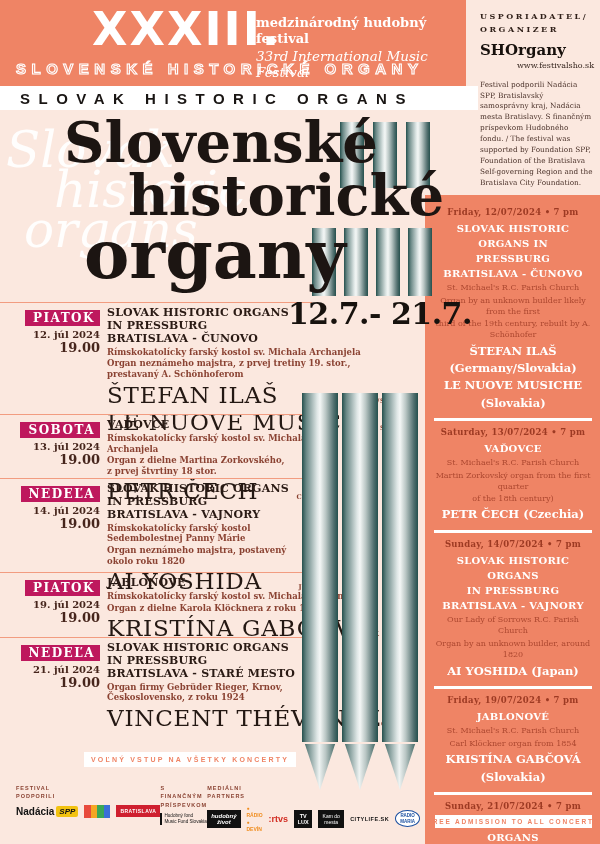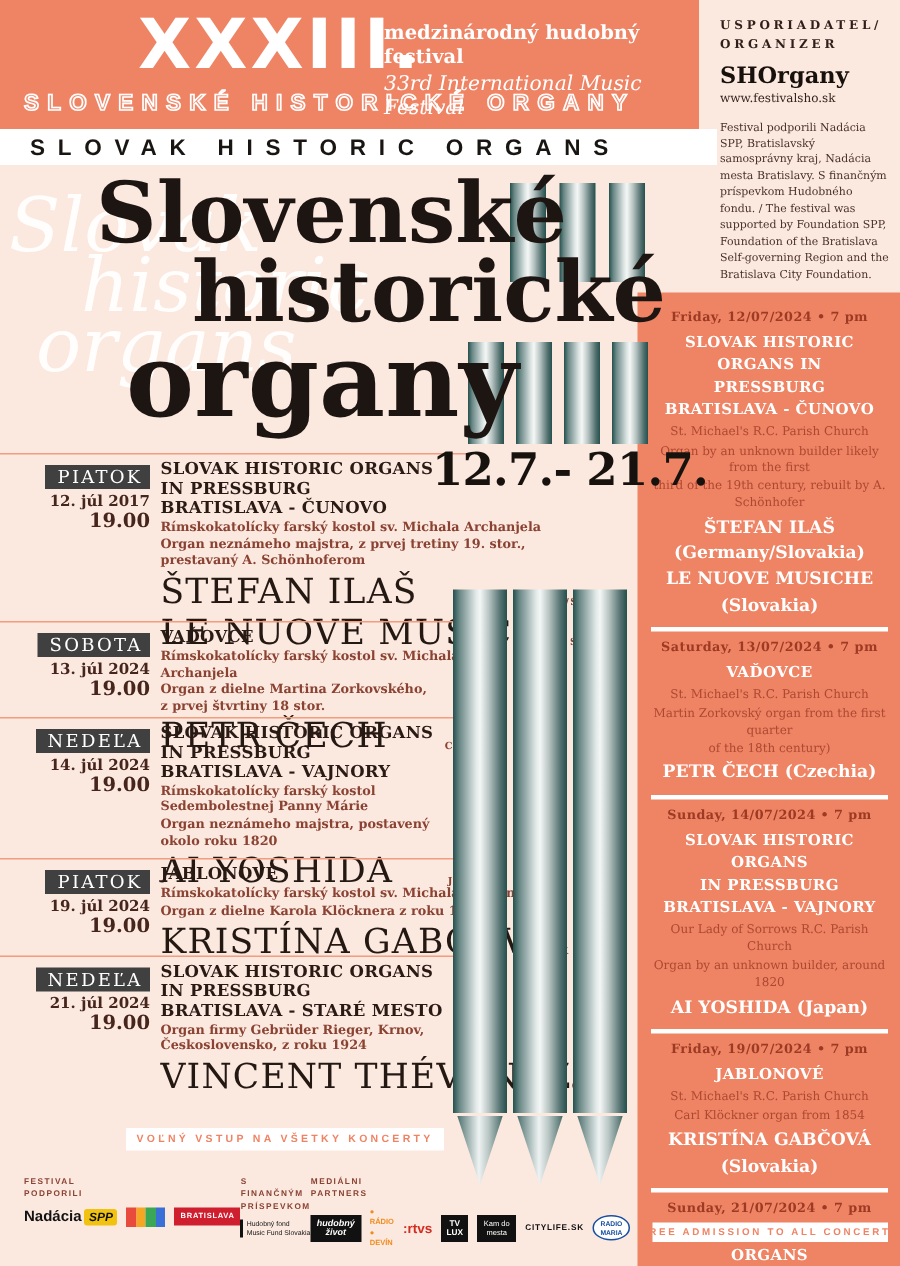--- a/index.html
+++ b/index.html
@@ -18,21 +18,21 @@
     font-weight:bold;font-size:15px;letter-spacing:5.5px;color:rgba(255,255,255,0.08);
     -webkit-text-stroke:1.1px #ffffff;white-space:nowrap;}
   .white-band{position:absolute;left:0;top:86px;width:478px;height:24px;background:#ffffff;
     display:flex;align-items:center;}
   .white-band span{font-family:"Liberation Sans","DejaVu Sans",sans-serif;font-weight:bold;
     font-size:15px;letter-spacing:8.5px;color:#191513;padding-left:20px;white-space:nowrap;}
   
   .org-panel{position:absolute;left:480px;top:10px;width:114px;color:#3a2721;}
   .org-label{font-weight:bold;font-size:8px;letter-spacing:2.5px;line-height:1.6;color:#2f1f18;}
   .org-name{font-weight:bold;font-size:15px;color:#17100c;margin-top:5px;}
-  .org-site{font-size:8px;margin-top:2px;color:#2f1f18;}
+  .org-site{font-size:8px;margin-top:2px;color:#2f1f18;text-align:right;}
   .org-para{font-size:7.3px;line-height:1.5;color:#4a3129;margin-top:10px;}
   
   .ghost-title{position:absolute;left:6px;top:130px;z-index:1;font-style:italic;color:rgba(255,255,255,0.92);
     font-size:50px;line-height:0.8;}
   .ghost-title div{white-space:nowrap;}
   .ghost-l2{margin-left:48px;}
   .ghost-l3{margin-left:18px;}
   .main-title{position:absolute;left:0;top:116px;z-index:3;color:#1c1512;font-weight:bold;line-height:0.95;}
   .main-title div{white-space:nowrap;}
   .main-l1{font-size:56px;margin-left:64px;}
@@ -50,21 +50,21 @@
   .big-pipe .tip{height:46px;margin-top:2px;clip-path:polygon(8% 0,92% 0,50% 100%);
     background:linear-gradient(90deg,#25504d 0%,#6a8886 15%,#eef3f2 48%,#b9c6c4 66%,#25504d 100%);}
   
   .dates{position:absolute;left:288px;top:296px;width:140px;z-index:3;text-align:center;color:#17120e;font-weight:bold;}
   .date-range{font-size:30px;letter-spacing:-0.5px;white-space:nowrap;}
   .date-year{font-size:44px;line-height:0.92;letter-spacing:2px;}
   
   .ev{position:absolute;left:0;width:312px;border-top:1.5px solid #f29c80;padding-top:4px;
     display:grid;grid-template-columns:100px 1fr;column-gap:7px;}
   .ev-left{text-align:right;}
-  .day-badge{display:inline-block;background:#404040;color:#fff;font-weight:normal;font-size:12px;
+  .day-badge{display:inline-block;background:#be185d;color:#fff;font-weight:bold;font-size:12px;
     letter-spacing:1.5px;padding:1px 5px 1px 8px;}
   .ev-date{font-weight:bold;font-size:10px;color:#46251c;margin-top:3px;}
   .ev-time{font-weight:bold;font-size:13px;color:#46251c;}
   .ev-title{font-weight:bold;font-size:11px;line-height:1.18;letter-spacing:0.2px;color:#2a1a14;white-space:pre-line;}
   .ev-sub{font-weight:bold;font-size:8.5px;line-height:1.24;color:#8a4232;white-space:pre-line;margin-top:1px;}
   .perf{display:flex;align-items:flex-end;margin-top:3px;}
   .perf-name{font-size:23px;letter-spacing:0.8px;color:#241813;line-height:1.05;white-space:nowrap;}
   .perf-code{margin-left:auto;font-weight:bold;font-size:6.5px;letter-spacing:0.8px;color:#8a4232;padding:0 4px 2px 0;}
   .free-band-sk{position:absolute;left:84px;top:752px;width:212px;height:15px;background:#fff;
     display:flex;align-items:center;justify-content:center;}
@@ -177,21 +177,21 @@
       </div>
   </div>
 
   <div class="dates">
     <div class="date-range">12.7.- 21.7.</div>
   </div>
 
   <div class="ev" style="top:302px">
     <div class="ev-left">
       <span class="day-badge">PIATOK</span>
-      <div class="ev-date">12. júl 2017</div>
+      <div class="ev-date">12. júl 2024</div>
       <div class="ev-time">19.00</div>
     </div>
     <div class="ev-body">
       <div class="ev-title">SLOVAK HISTORIC ORGANS
 IN PRESSBURG
 BRATISLAVA - ČUNOVO</div>
       <div class="ev-sub">Rímskokatolícky farský kostol sv. Michala Archanjela</div>
       <div class="ev-sub">Organ neznámeho majstra, z prvej tretiny 19. stor.,
 prestavaný A. Schönhoferom</div>
       <div class="perf">

